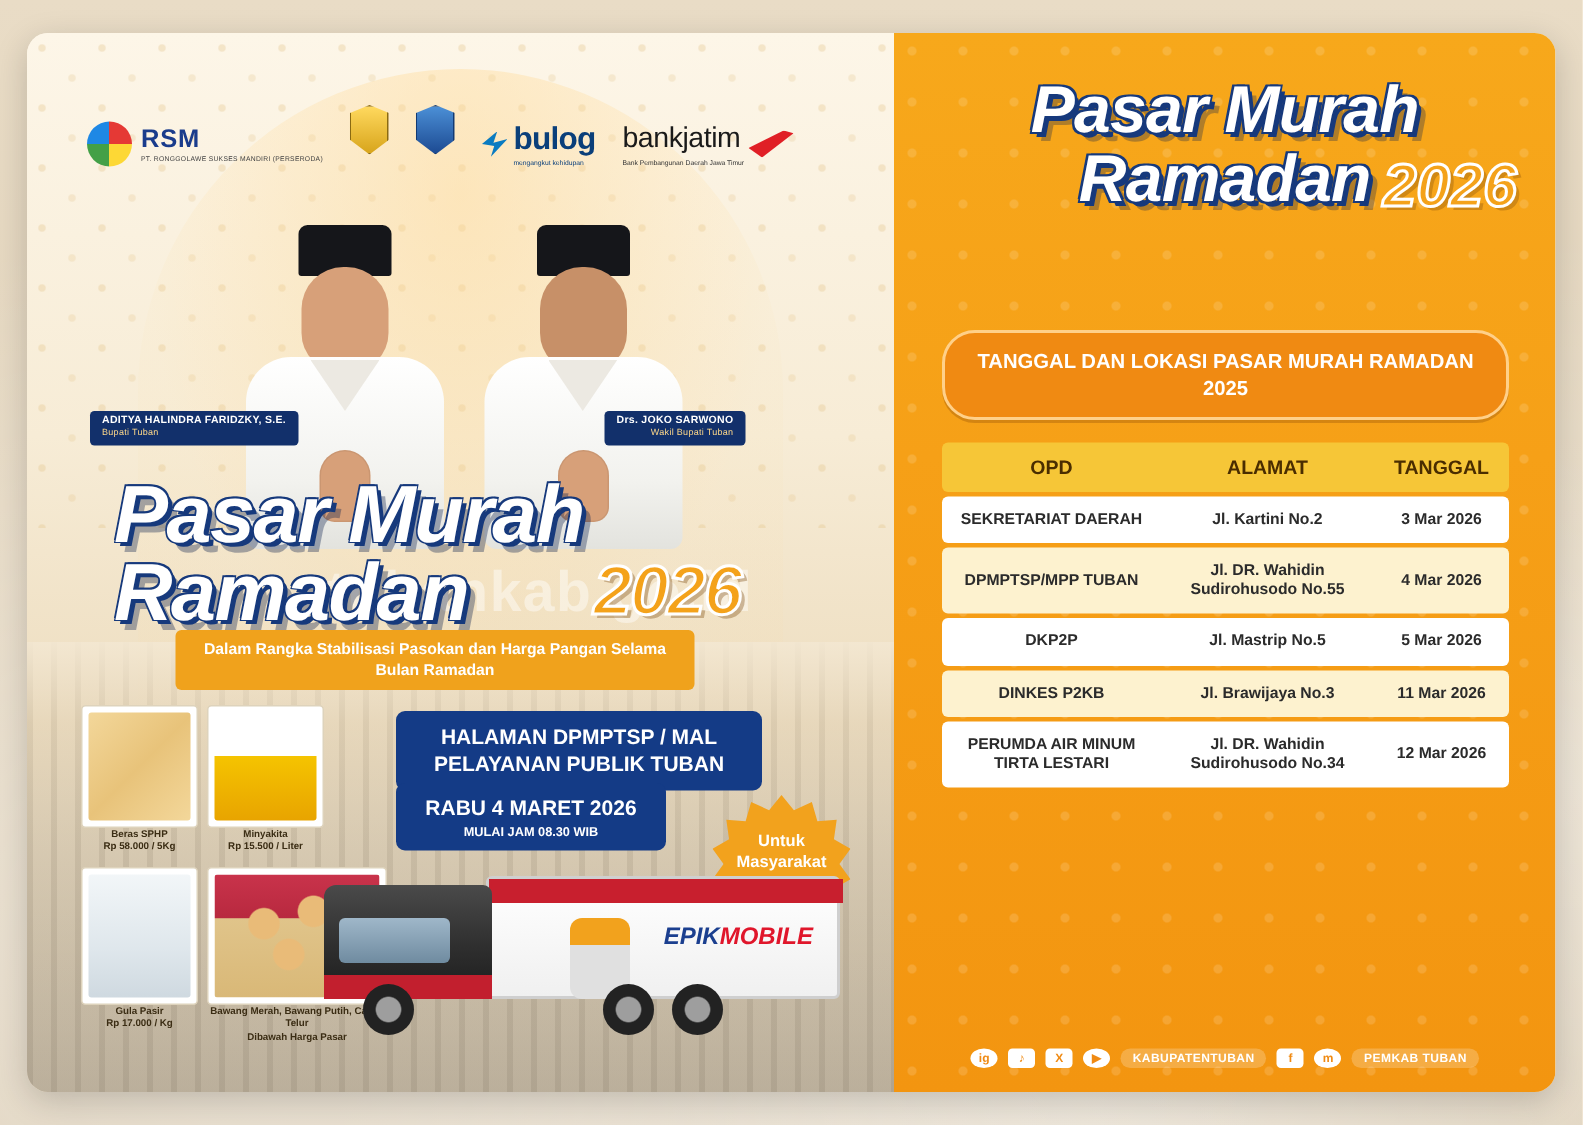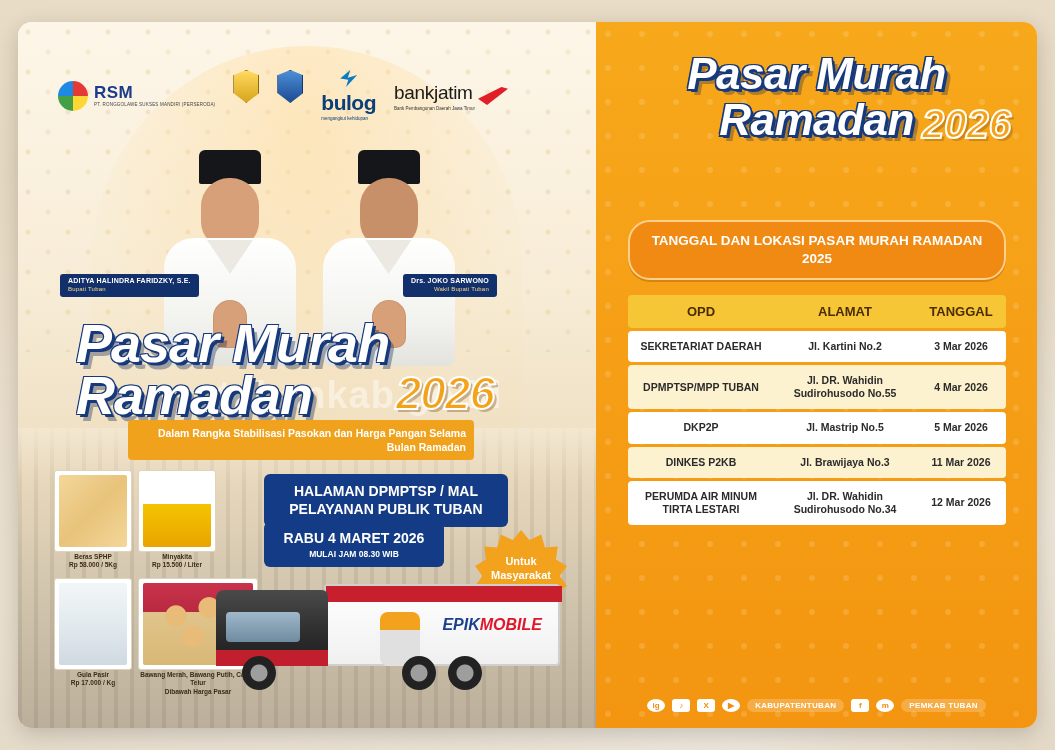--- a/index.html
+++ b/index.html
@@ -73,21 +73,21 @@
   .rsm-txt { line-height: 1; }
   .rsm-txt .big { font-size: 17px; font-weight: bold; color: #1a3c8c; letter-spacing: .5px; }
   .rsm-txt .sml { font-size: 4.5px; color: #444; letter-spacing: .2px; display:block; margin-top:2px;}
   .crest {
     width: 26px; height: 33px;
     background: linear-gradient(180deg, #ffd95e, #d8a51c);
     clip-path: polygon(50% 0%, 100% 16%, 100% 70%, 50% 100%, 0% 70%, 0% 16%);
     border: 1px solid #8a6a12;
   }
   .crest.blue { background: linear-gradient(180deg, #4b8fd6, #1d4b93); border-color:#123a73;}
-  .bulog { display:flex; align-items:center; gap:4px;flex-direction:column; }
+  .bulog { display:flex; align-items:center; gap:4px; }
   .bulog-bird {
     width: 17px; height: 17px; background: #0a7bc1;
     clip-path: polygon(0 50%, 60% 0, 45% 45%, 100% 30%, 35% 100%, 48% 58%);
   }
   .bulog-txt { font-size: 21px; font-weight: bold; color: #0a3f7a; letter-spacing: -.5px; }
   .bulog-sub { font-size: 4.5px; color:#0a3f7a; display:block; margin-top:1px;}
   .bankjatim { display:flex; align-items:center; gap:3px; }
   .bj-txt { font-size: 19px; color:#1a1a1a; letter-spacing:-.3px;}
   .bj-txt b { font-weight: normal; }
   .bj-swoosh {
@@ -165,26 +165,26 @@
   .lh .l2 { font-size: 54px; }
   .lh .year {
     position: absolute; right: 52px; top: 48px;
     font-size: 46px; font-weight: bold; font-style: italic;
     color: #f4a21a;
     -webkit-text-stroke: 2px #ffffff;
     text-shadow: 3px 3px 0 rgba(120,70,10,0.35);
     letter-spacing: -1px;
   }
   .subbar {
-    position: absolute; left: 110px; top: 398px;
+    position: absolute; left: 99px; top: 398px;
     width: 346px;
     background: #f0a21c;
     color: #fff;
     border-radius: 4px;
-    text-align: right;
+    text-align: center;
     padding: 6px 8px;
     font-size: 10.5px; font-weight: bold; line-height: 1.35;
   }
 
   
   .prod { position: absolute; background: #fff; border: 1px solid #ded3bc; border-radius: 3px; }
   .p1 { left: 36px; top: 448px; width: 78px; height: 82px; }
   .p2 { left: 120px; top: 448px; width: 78px; height: 82px; }
   .p3 { left: 36px; top: 556px; width: 78px; height: 92px; }
   .p4 { left: 120px; top: 556px; width: 120px; height: 92px; }

